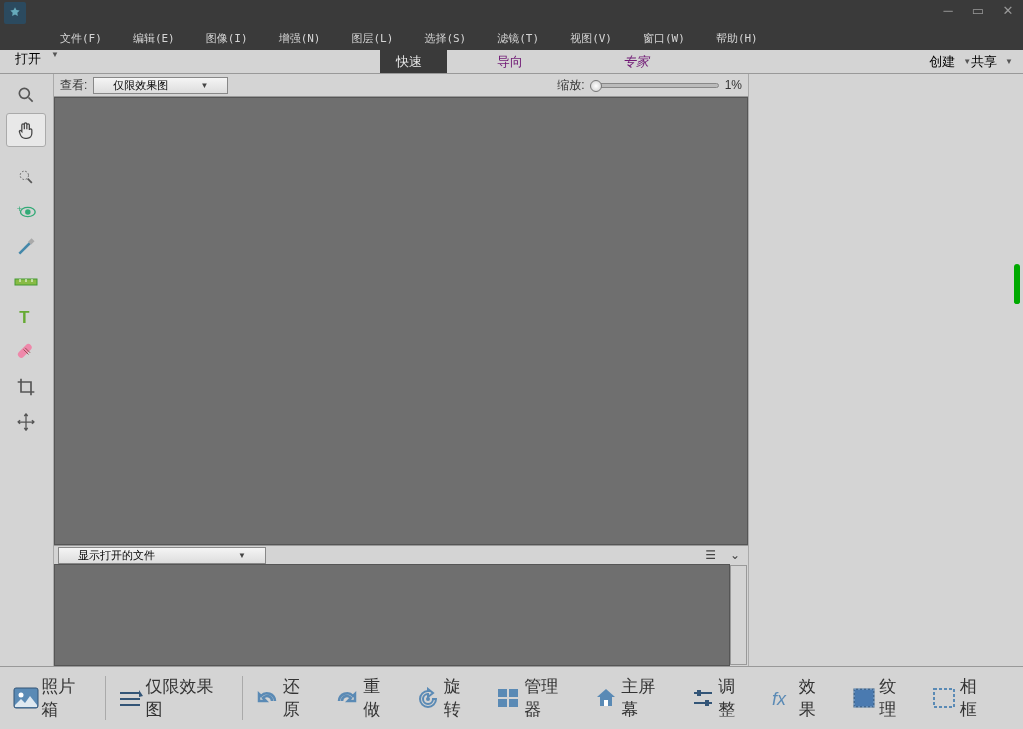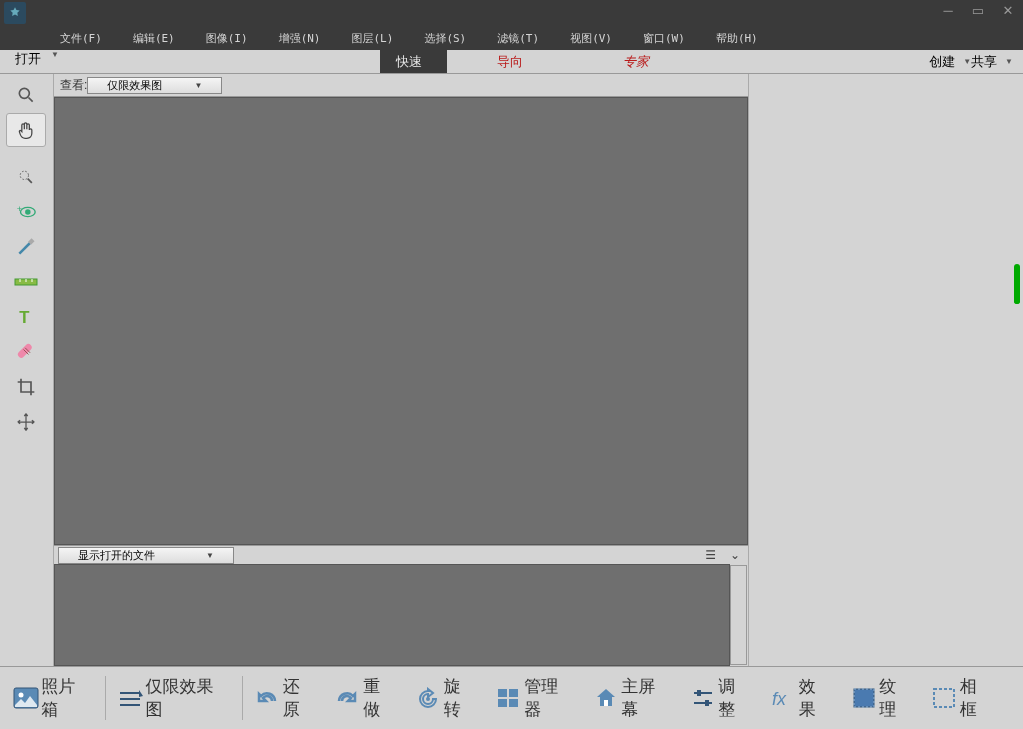--- a/index.html
+++ b/index.html
@@ -11,46 +11,46 @@
 .win-ctrl { position: absolute; right: 0; top: 0; display: flex; }
 .win-btn { width: 30px; height: 21px; color: #999; display: flex; align-items: center; justify-content: center; font-size: 13px; }
 
 .menubar { height: 24px; background: #3a3a3a; display: flex; align-items: center; padding-left: 50px; gap: 11px; }
 .menu-item { color: #d5d5d5; font-size: 11px; padding: 3px 10px; cursor: pointer; font-family: "SimSun", monospace; }
 
 .modebar { height: 24px; background: #d4d4d4; display: flex; align-items: stretch; position: relative; border-bottom: 1px solid #999; }
 .open-btn { display: flex; padding: 0 15px; font-size: 13px; cursor: pointer; }
 .open-btn .tri { margin-left: 10px; font-size: 8px; color: #555; }
 .tabs { position: absolute; left: 380px; display: flex; height: 100%; }
-.tab { padding: 0 25px; display: flex; align-items: center; font-size: 13px; cursor: pointer; color: #b91c1c; }
+.tab { padding: 0 25px; display: flex; align-items: center; font-size: 13px; cursor: pointer; color: #701a75; }
 .tab.active { background: #3a3a3a; color: #e8e8e8; padding-left: 16px; }
 .tab.guide { margin-left: 25px; }
 .tab.expert { margin-left: 50px; font-style: italic; }
 .right-actions { position: absolute; right: 10px; display: flex; align-items: center; height: 100%; }
 .ract { display: flex; align-items: center; font-size: 13px; cursor: pointer; }
 .ract .tri { margin-left: 8px; font-size: 8px; color: #555; }
 
 .main { position: absolute; top: 74px; left: 0; right: 0; bottom: 63px; display: flex; }
 
 .toolbox { width: 54px; background: #d4d4d4; border-right: 1px solid #aaa; padding: 4px 6px; }
 .tool { width: 40px; height: 34px; display: flex; align-items: center; justify-content: center; margin-bottom: 1px; border-radius: 3px; cursor: pointer; }
 .tool.sel { background: #e8e8e8; border: 1px solid #aaa; }
 .tool-gap { height: 12px; }
 
 .center { flex: 1; display: flex; flex-direction: column; max-width: 694px; }
-.optbar { height: 23px; background: #d4d4d4; border-bottom: 1px solid #999; display: flex; align-items: center; padding: 0 6px; font-size: 12px; }
+.optbar { height: 23px; background: #d4d4d4; border-bottom: 1px solid #999; display: flex; align-items: center; padding: 0 6px; gap: 6px; font-size: 12px; }
 .optbar .lbl { color: #333; }
 .dropdown { background: linear-gradient(#f5f5f5,#ddd); border: 1px solid #888; height: 17px; width: 135px; display: flex; align-items: center; padding: 0 19px; font-size: 11px; justify-content: space-between; cursor: pointer; }
 .dropdown .tri { font-size: 8px; color: #444; }
 .zoom-area { margin-left: auto; display: flex; align-items: center; gap: 6px; }
 .slider { width: 128px; height: 5px; background: #bbb; border: 1px solid #888; border-radius: 3px; position: relative; }
 .slider .thumb { position: absolute; left: -2px; top: -4px; width: 12px; height: 12px; background: radial-gradient(#fff,#ccc); border: 1px solid #777; border-radius: 50%; }
 .canvas { flex: 1; background: #6f6f6f; border: 1px solid #555; }
 .filebar { height: 19px; background: #d4d4d4; border-top: 1px solid #999; display: flex; align-items: center; padding: 0 4px; position: relative; }
-.filebar .dropdown { width: 176px; }
+.filebar .dropdown { width: 208px; }
 .filebar-icons { position: absolute; right: 8px; display: flex; gap: 14px; color: #444; font-size: 12px; }
 .preview { height: 102px; background: #6f6f6f; border: 1px solid #555; margin-right: 18px; position: relative; }
 .preview-scroll { position: absolute; right: -18px; top: 0; width: 17px; height: 100%; background: #d4d4d4; border: 1px solid #999; }
 
 .rightpanel { width: 274px; background: #d4d4d4; border-left: 1px solid #aaa; position: relative; }
 .mini-scroll { position: absolute; right: 2px; top: 190px; width: 6px; height: 40px; background: #0a0; border-radius: 3px; box-shadow: inset 0 -10px 0 #00aa00; }
 
 .bottombar { position: absolute; bottom: 0; left: 0; right: 0; height: 63px; background: #d4d4d4; border-top: 1px solid #999; display: flex; align-items: center; padding: 0 12px; }
 .bbtn { display: flex; flex-direction: row; align-items: center; gap: 2px; cursor: pointer; margin-right: 18px; min-width: 40px; }
 .bbtn .ico { width: 28px; height: 26px; display: flex; align-items: center; justify-content: center; }
@@ -174,20 +174,27 @@
       </div>
   </div>
 
   <div class="center">
     <div class="optbar">
       <span class="lbl">查看:</span>
       <div class="dropdown">
         <span>仅限效果图</span>
         <span class="tri">▼</span>
       </div>
+      <div class="zoom-area">
+        <span class="lbl">缩放:</span>
+        <div class="slider">
+            <div class="thumb"></div>
+          </div>
+        <span class="lbl">1%</span>
+      </div>
     </div>
     <div class="canvas"></div>
     <div class="filebar">
       <div class="dropdown">
         <span>显示打开的文件</span>
         <span class="tri">▼</span>
       </div>
       <div class="filebar-icons">
         <span>☰</span>
         <span>⌄</span>

